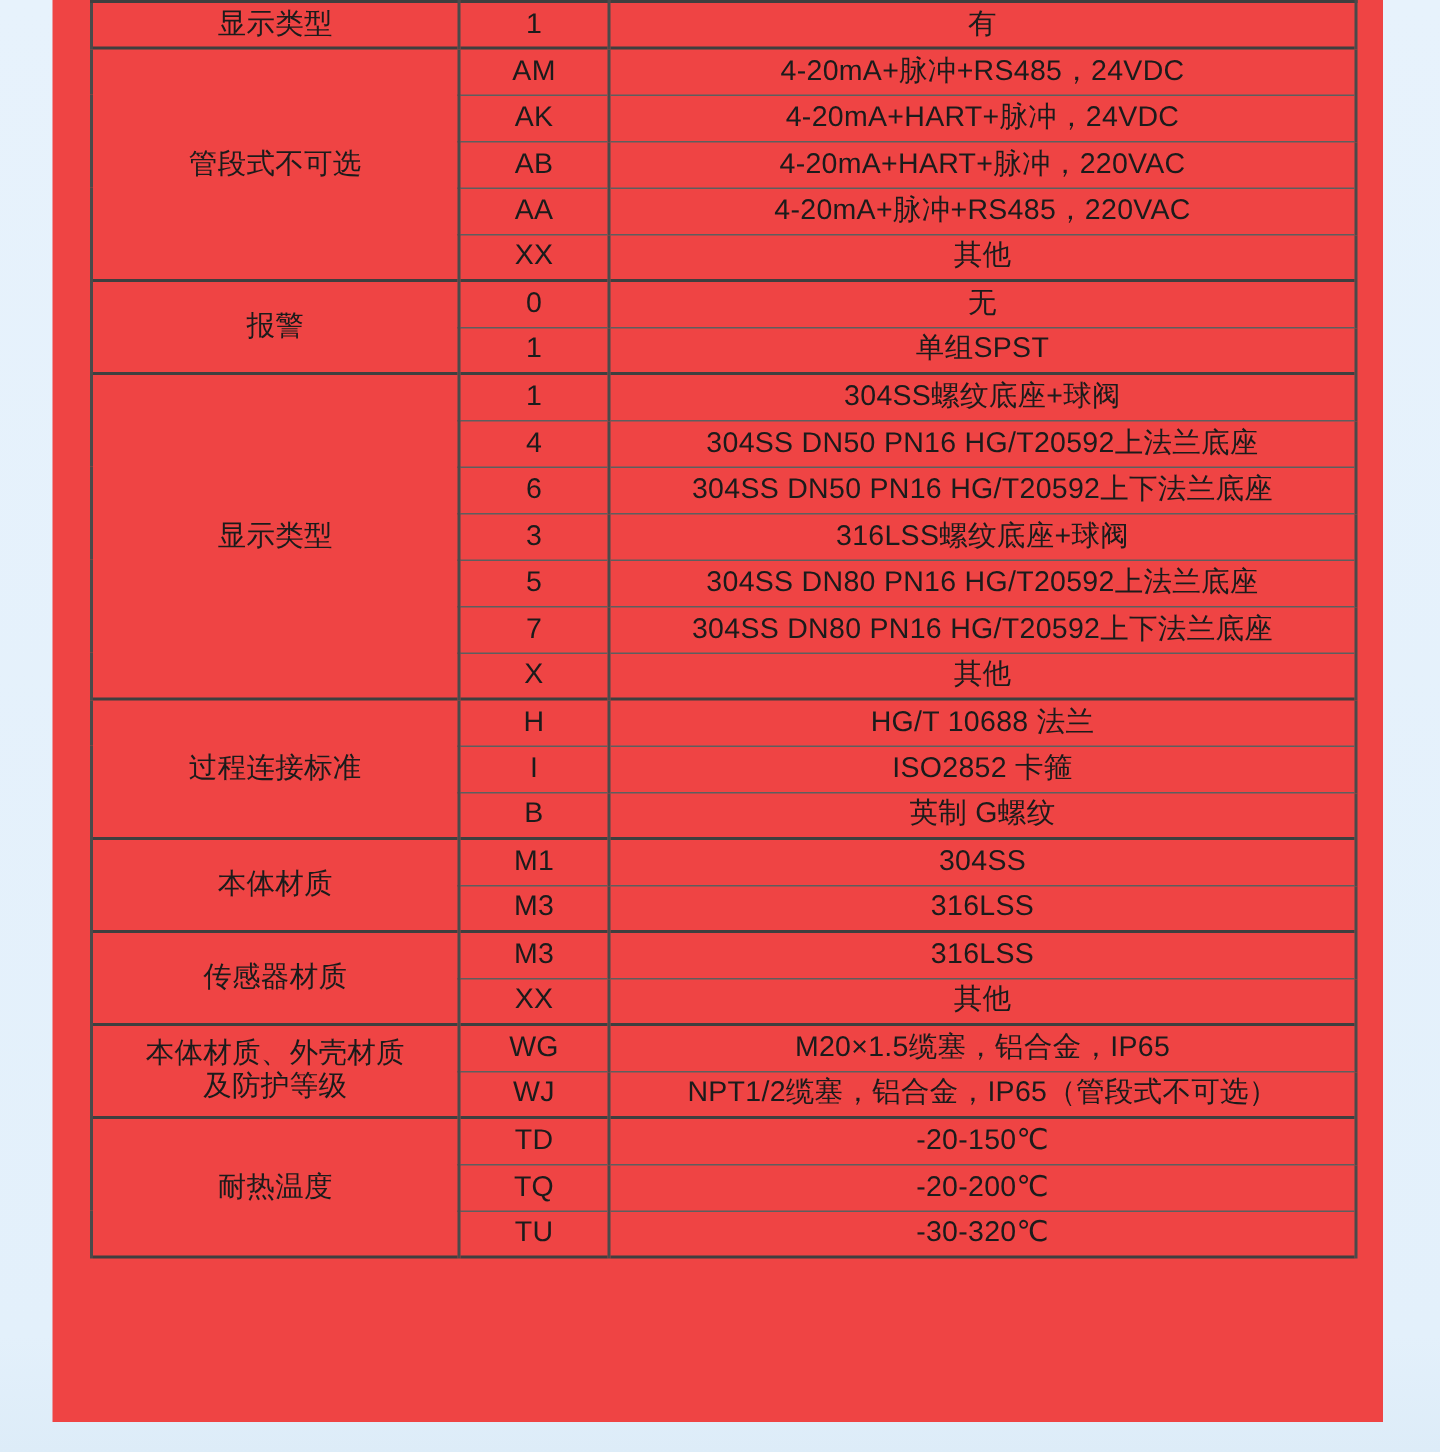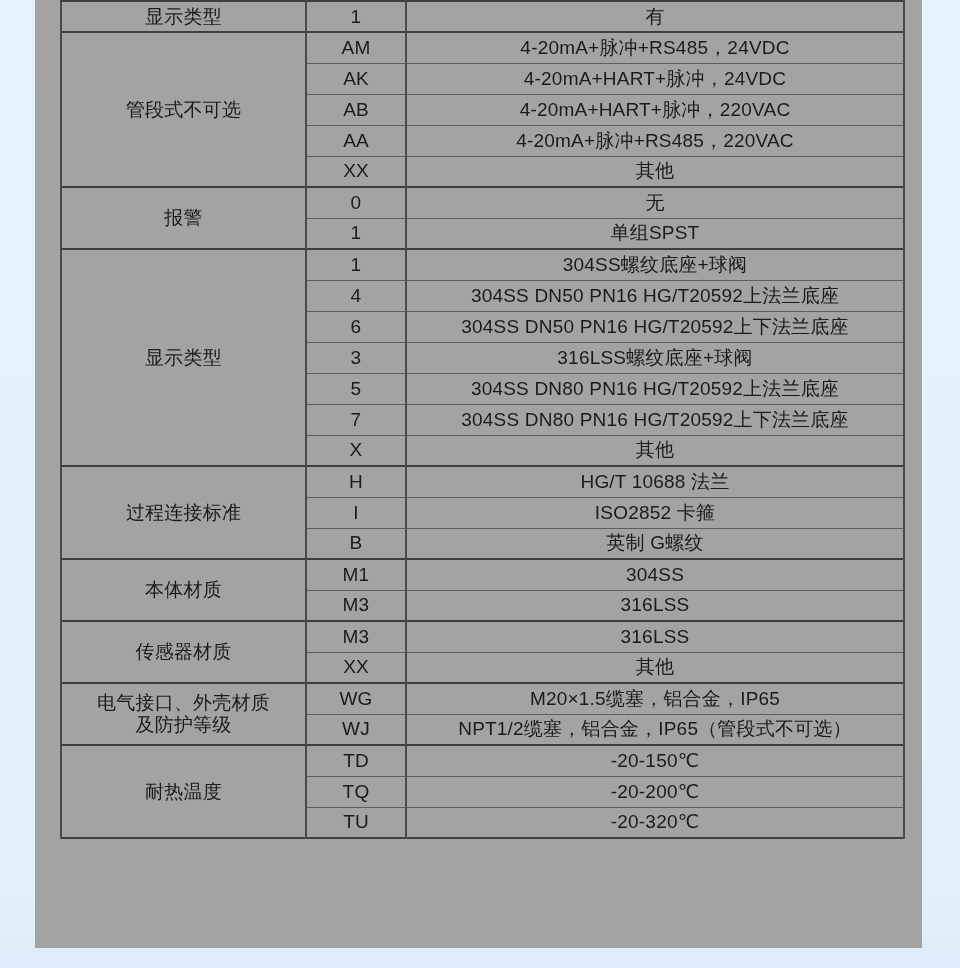--- a/index.html
+++ b/index.html
@@ -6,21 +6,21 @@
   html, body {
     width: 960px; height: 968px;
     font-family: "Liberation Sans", "DejaVu Sans", sans-serif;
     overflow: hidden;
   }
   body { background: linear-gradient(180deg, #e7f2fc 0%, #e3f0fb 92%, #ddecf8 100%); }
   .card {
     position: absolute;
     left: 35px; top: 0;
     width: 887px; height: 948px;
-    background: #a3a3a3;
+    background: #ef4444;
   }
   table.spec {
     position: absolute;
     left: 25px; top: 0;
     border-collapse: collapse;
     table-layout: fixed;
     width: 843px;
     border: 2px solid #3f3f3f;
   }
   col.c-cat  { width: 245px; }
@@ -152,38 +152,38 @@
         <td class="cat" rowspan="2">传感器材质</td>
         <td>M3</td>
         <td>316LSS</td>
       </tr>
       <tr>
         <td>XX</td>
         <td>其他</td>
       </tr>
 
       <tr class="sec">
-        <td class="cat" rowspan="2">电气接口、外壳材质
+        <td class="cat" rowspan="2">本体材质、外壳材质
 及防护等级</td>
         <td>WG</td>
         <td>M20×1.5缆塞，铝合金，IP65</td>
       </tr>
       <tr>
         <td>WJ</td>
         <td>NPT1/2缆塞，铝合金，IP65（管段式不可选）</td>
       </tr>
 
       <tr class="sec">
         <td class="cat" rowspan="3">耐热温度</td>
         <td>TD</td>
         <td>-20-150℃</td>
       </tr>
       <tr>
         <td>TQ</td>
         <td>-20-200℃</td>
       </tr>
       <tr>
         <td>TU</td>
-        <td>-20-320℃</td>
+        <td>-30-320℃</td>
       </tr>
     </tbody>
   </table>
 </div>
 
 </body></html>

